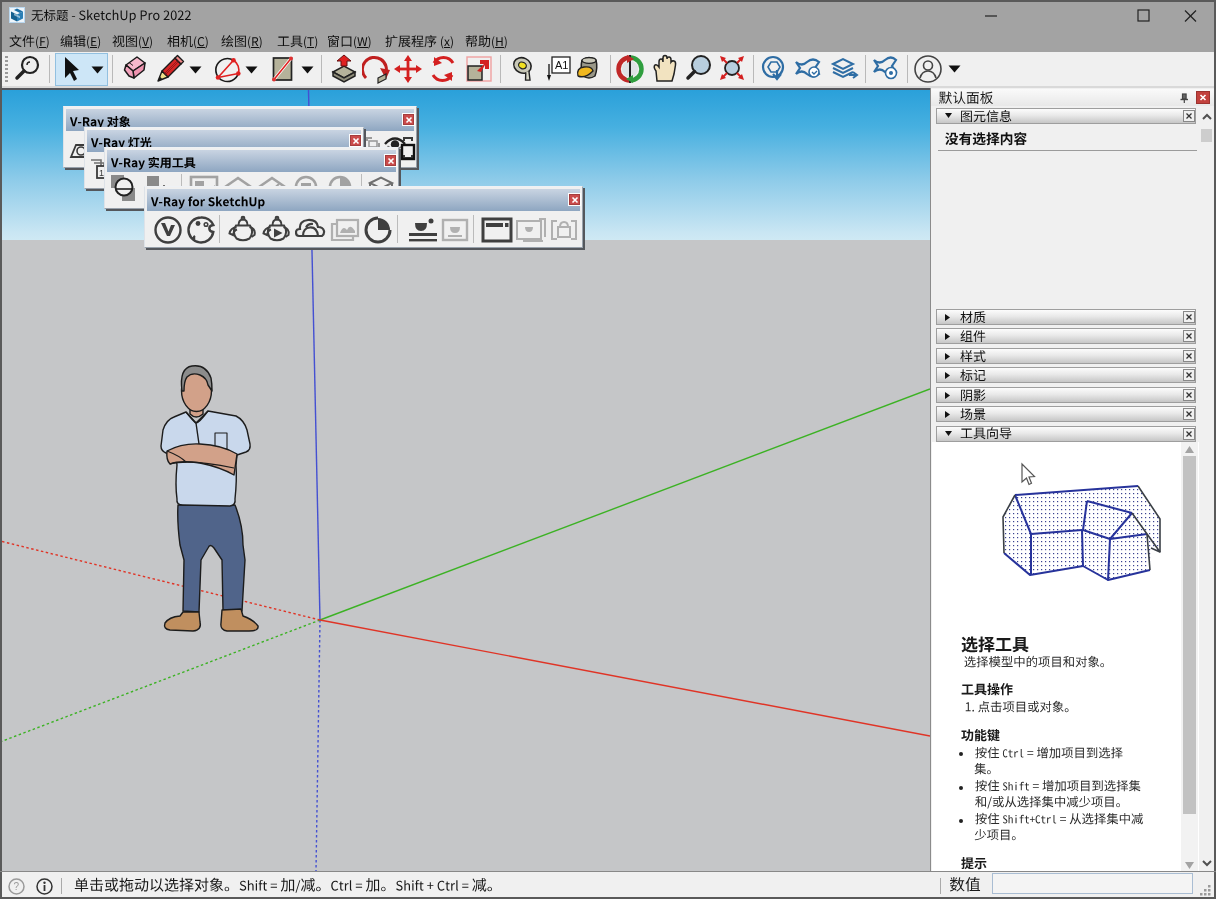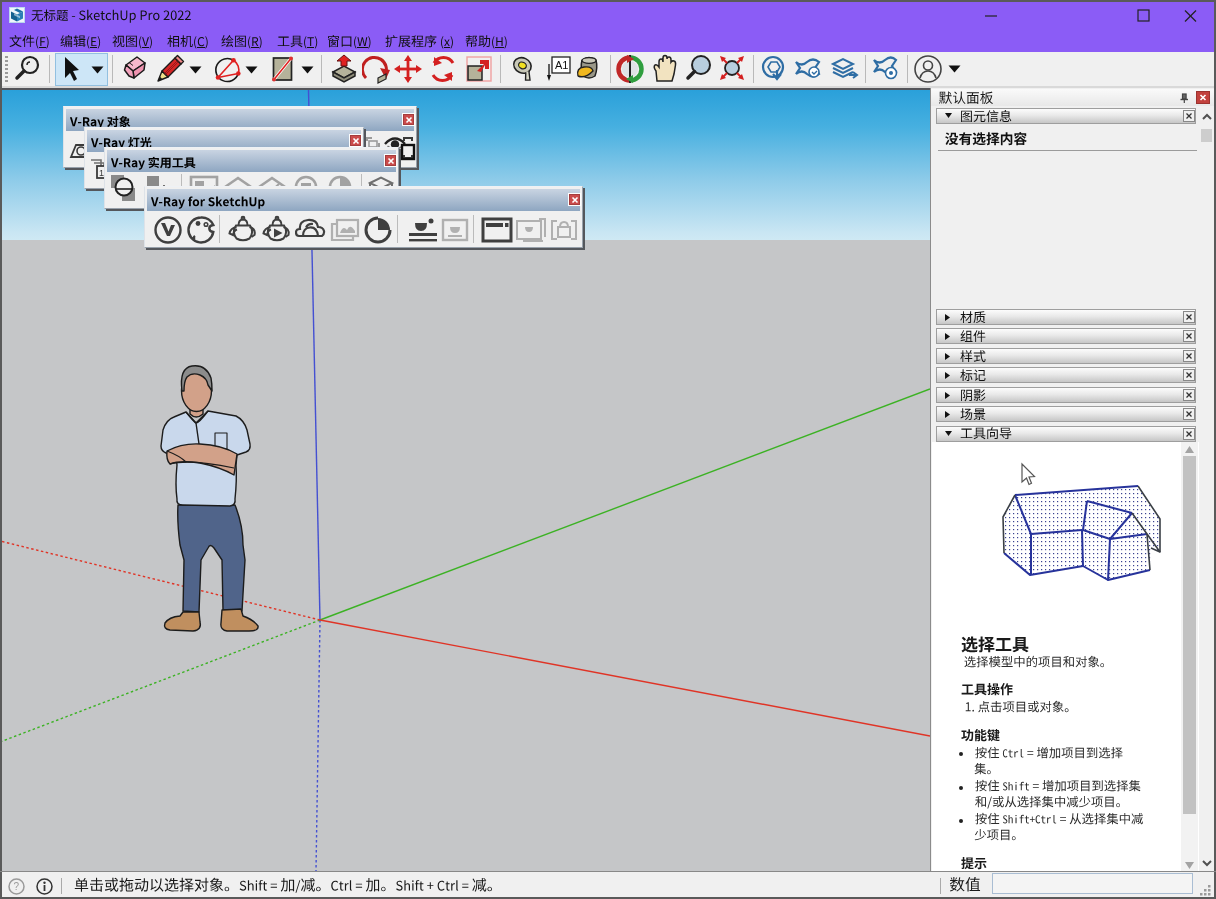--- a/index.html
+++ b/index.html
@@ -1,19 +1,19 @@
 <!DOCTYPE html>
 <html><head><meta charset="utf-8"><style>
 html,body{margin:0;padding:0;width:1216px;height:899px;overflow:hidden;
 font-family:"Liberation Sans",sans-serif;}
 *{box-sizing:border-box}
 svg{display:block}
 .abs{position:absolute}
 </style></head><body>
-<div class="abs" style="left:0;top:0;width:1216px;height:709px;background:#8b5cf6">
+<div class="abs" style="left:0;top:0;width:1216px;height:709px;background:#a3a3a3">
 
 <div class="abs" style="left:0;top:0;width:1216px;height:2px;background:#5a5a5a"></div>
 <div class="abs" style="left:0;top:0;width:2px;height:899px;background:#5a5a5a"></div>
 <div class="abs" style="left:1214px;top:0;width:2px;height:899px;background:#5a5a5a"></div>
 <div class="abs" style="left:0;top:897px;width:1216px;height:2px;background:#5a5a5a"></div>
 <div class="abs" style="left:9px;top:7px;width:16px;height:16px;border:1px solid #b9d7ef;background:#eef5fb">
 <svg width="14" height="14" viewBox="0 0 14 14">
 <g fill="#1d6fa5">
 <path d="M7 0.5 L13 3.5 L10 5 L4 2 Z"></path>
 <path d="M1 3.5 L7 6.5 L7 13.5 L1 10.5 Z" fill="#15608f"></path>

